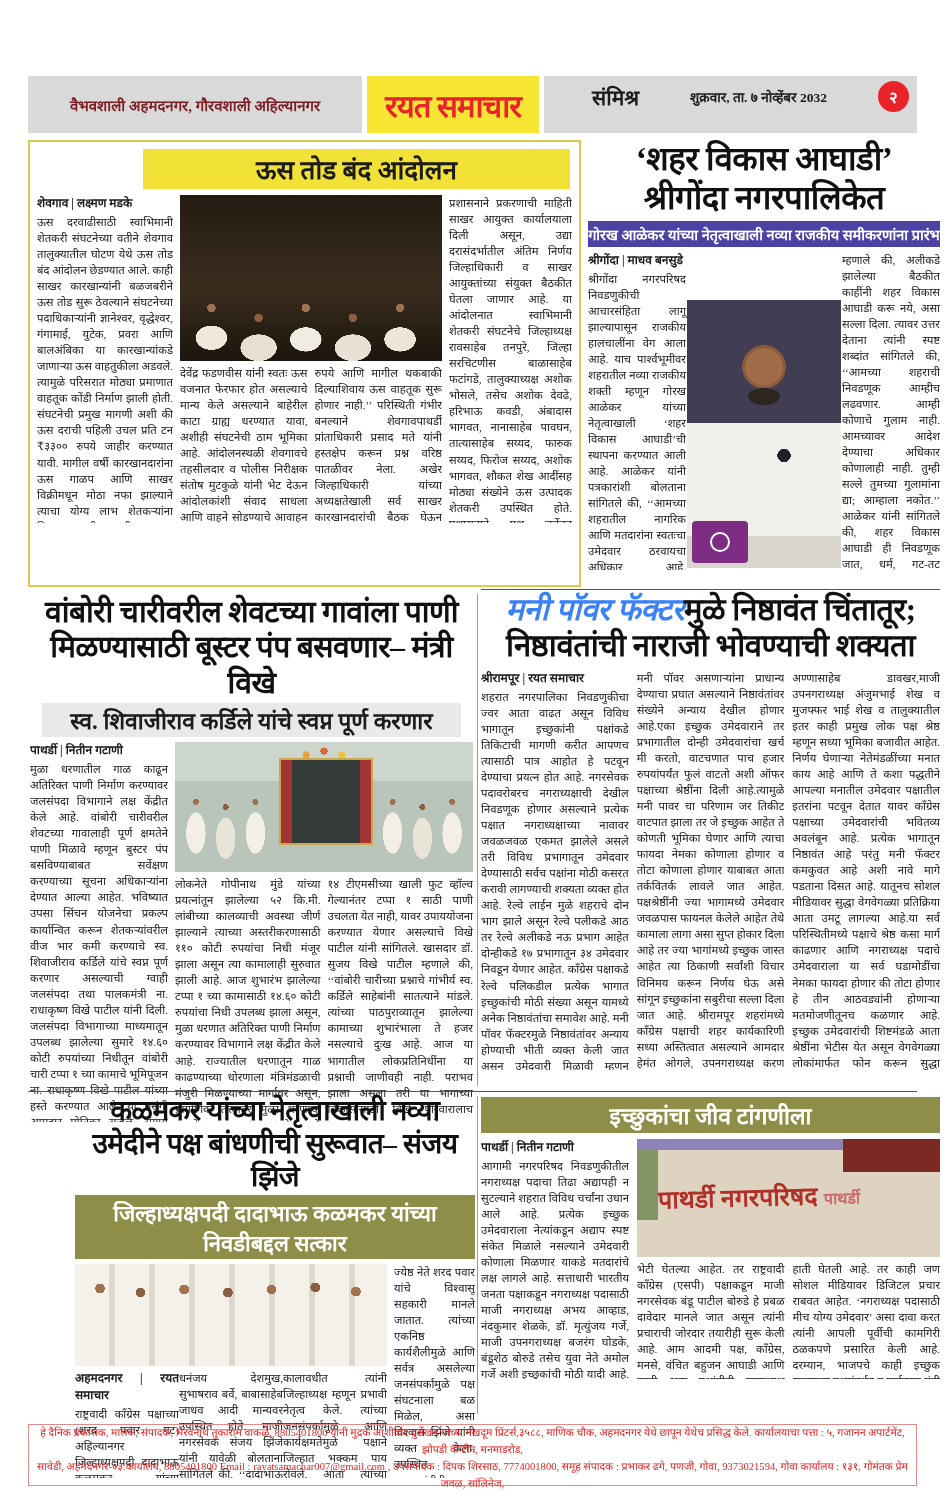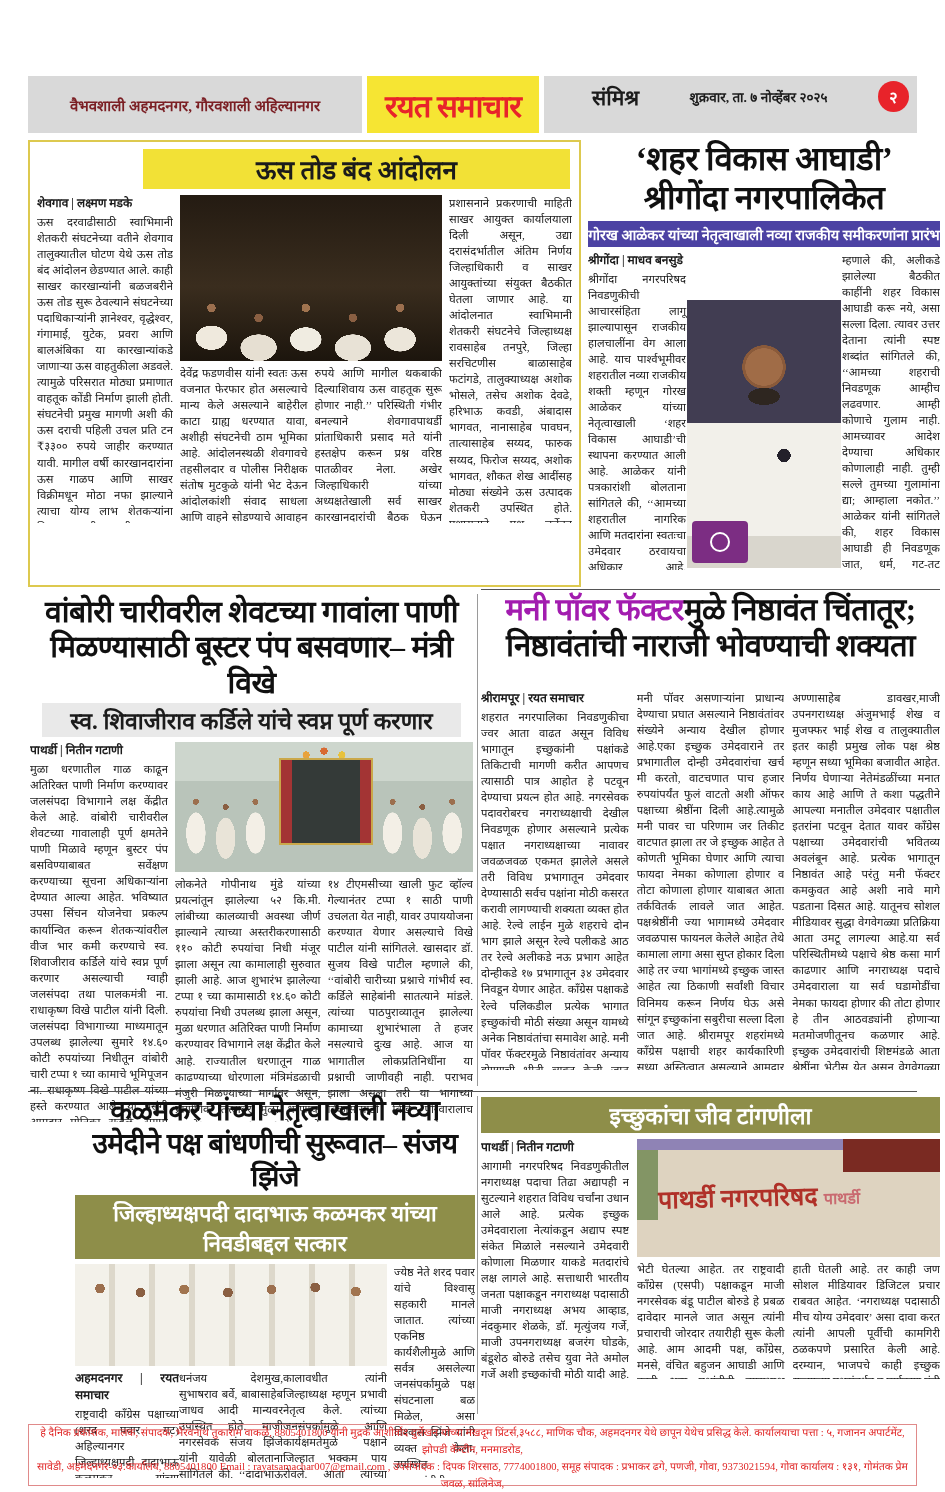--- a/index.html
+++ b/index.html
@@ -94,23 +94,23 @@
       radial-gradient(circle 5px at 73% 46%, #9c6f4e 0 60%, transparent 61%),
       radial-gradient(circle 5px at 83% 50%, #8a5f42 0 60%, transparent 61%),
       radial-gradient(circle 5px at 93% 46%, #9c6f4e 0 60%, transparent 61%),
       linear-gradient(180deg,#cdd6cd 0 30%,#b9c4ba 30% 100%);}
   .photo-plaque::before{content:"";position:absolute;left:35%;top:12%;width:30%;height:64%;
       background:linear-gradient(90deg,#a33434 0 12%,#343a38 12% 88%,#a33434 88% 100%);border:2px solid #caa84a;}
 
   
   .art4{position:absolute;left:481px;top:592px;width:459px;height:498px;box-sizing:border-box;}
   .a4-hl{font-size:31px;line-height:1.16;}
-  .a4-red{color:#a21caf;}
+  .a4-red{color:#3b82f6;font-style:italic;}
   .a4-body{display:flex;gap:8px;height:400px;margin-top:6px;}
-  .a4-body .coltxt{flex:1;margin-top:20px;}
+  .a4-body .coltxt{flex:1;}
 
   
   .art5{position:absolute;left:28px;top:1094px;width:447px;height:324px;box-sizing:border-box;padding-left:47px;}
   .a5-hl{font-size:28px;line-height:1.18;}
   .a5-bar{margin:2px 0 5px;background:#8e8e49;color:#fff;text-align:center;font-weight:800;font-size:22px;padding:2px 0;}
   .a5-body{display:flex;gap:7px;height:214px;}
   .a5-left{width:312px;display:flex;flex-direction:column;min-height:0;}
   .a5-cols{display:flex;flex:1;min-height:0;font-family:Liberation Serif, serif;}
   .a5-cols .coltxt{flex:1;}
   .a5-side{flex:1;}
@@ -153,21 +153,21 @@
 
 <div class="page">
 
   <div class="masthead">
     <div class="mh-left">
       <span class="mh-tagline">वैभवशाली अहमदनगर, गौरवशाली अहिल्यानगर</span>
     </div>
     <div class="mh-title">रयत समाचार</div>
     <div class="mh-right">
       <span class="mh-edition">संमिश्र</span>
-      <span class="mh-date">शुक्रवार, ता. ७ नोव्हेंबर २०२५</span>
+      <span class="mh-date">शुक्रवार, ता. ७ नोव्हेंबर 2032</span>
       <span class="mh-pageno">२</span>
     </div>
   </div>
 
   <div class="art1">
     <div class="a1-bar">ऊस तोड बंद आंदोलन</div>
     <div class="a1-body">
       <div class="a1-c1 coltxt">
         <div class="byline">शेवगाव | लक्ष्मण मडके</div>
         <span>ऊस दरवाढीसाठी स्वाभिमानी शेतकरी संघटनेच्या वतीने शेवगाव तालुक्यातील घोटण येथे ऊस तोड बंद आंदोलन छेडण्यात आले. काही साखर कारखान्यांनी बळजबरीने ऊस तोड सुरू ठेवल्याने संघटनेच्या पदाधिकाऱ्यांनी ज्ञानेश्वर, वृद्धेश्वर, गंगामाई, युटेक, प्रवरा आणि बालअंबिका या कारखान्यांकडे जाणाऱ्या ऊस वाहतुकीला अडवले. त्यामुळे परिसरात मोठ्या प्रमाणात वाहतूक कोंडी निर्माण झाली होती. संघटनेची प्रमुख मागणी अशी की ऊस दराची पहिली उचल प्रति टन ₹३३०० रुपये जाहीर करण्यात यावी. मागील वर्षी कारखानदारांना ऊस गाळप आणि साखर विक्रीमधून मोठा नफा झाल्याने त्याचा योग्य लाभ शेतकऱ्यांना मिळावा, अशी मागणी करण्यात आली. तसेच नापास साखर व इतर बाय-प्रॉडक्टमधून शेतकऱ्यांना अतिरिक्त ₹२०० रुपये प्रति टन देण्यात यावेत, अशी मागणी संघटनेने केली. मुख्यमंत्री</span>

